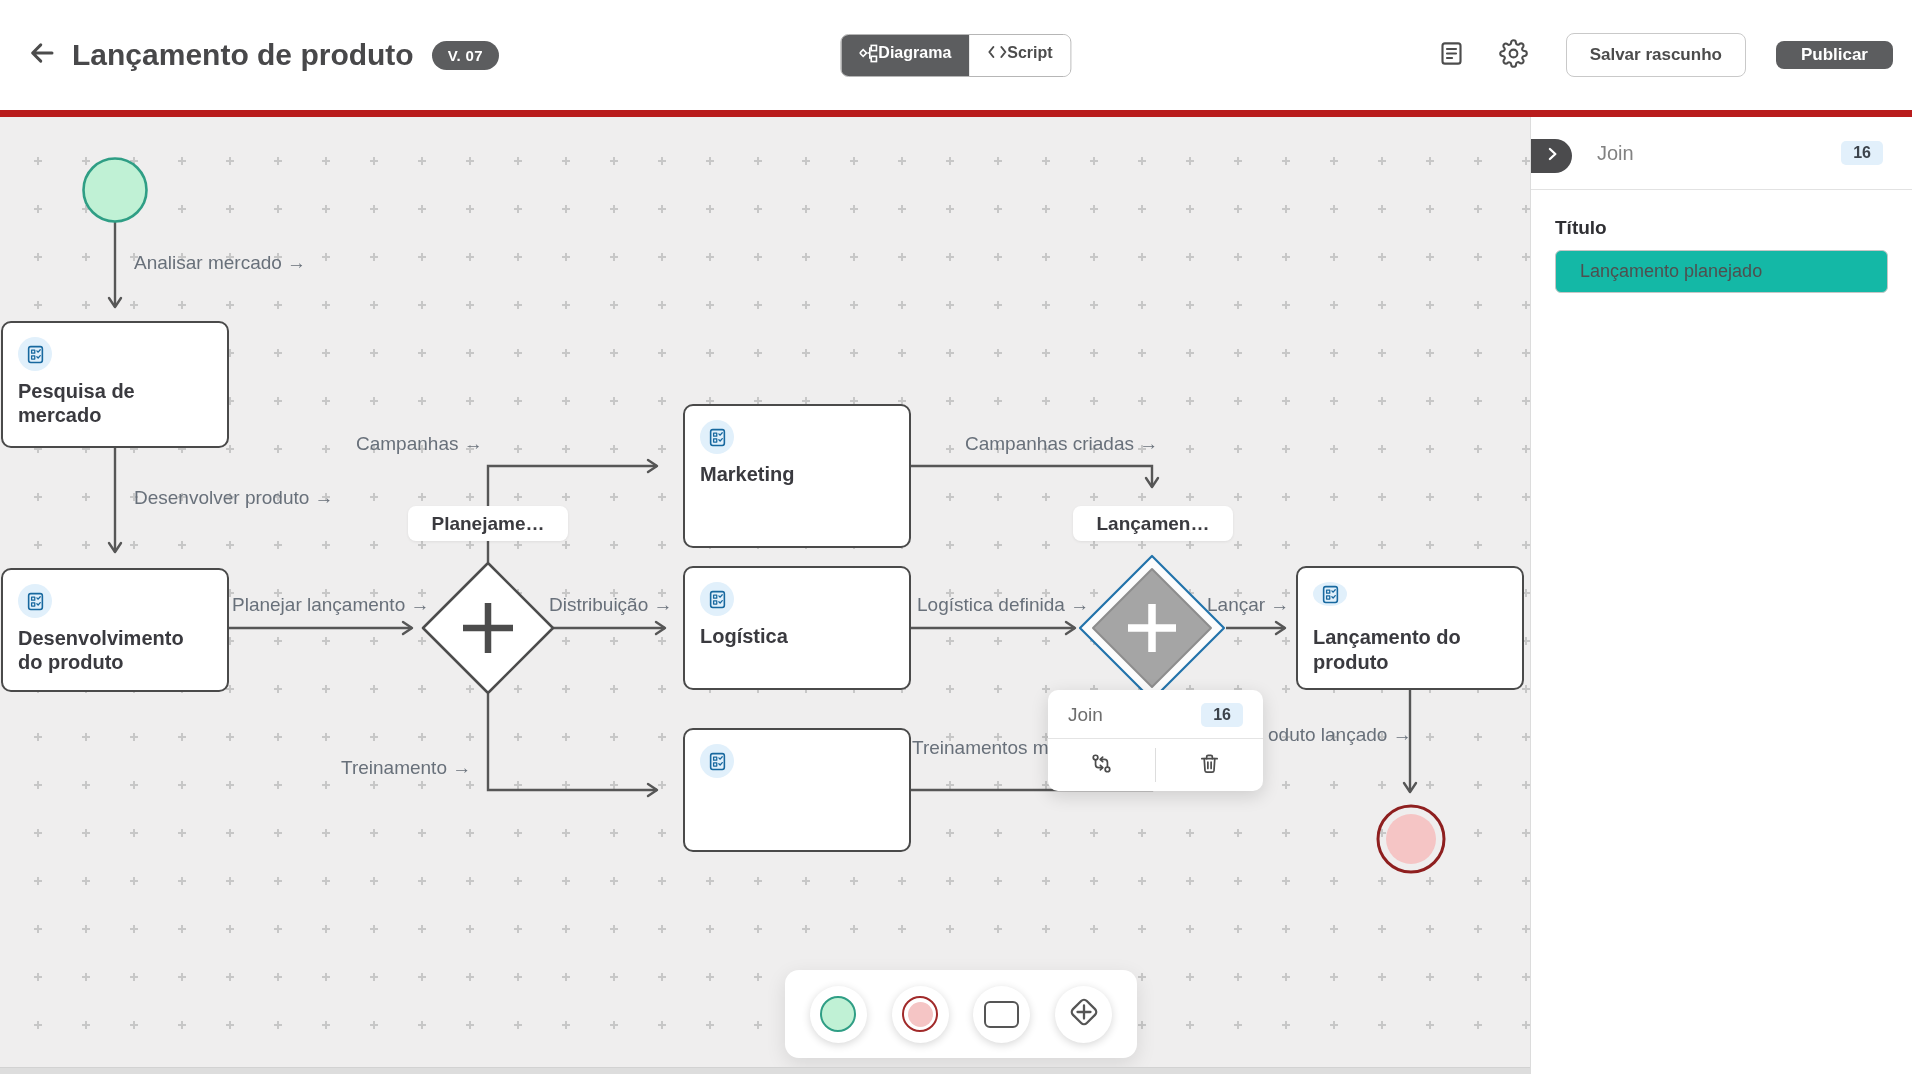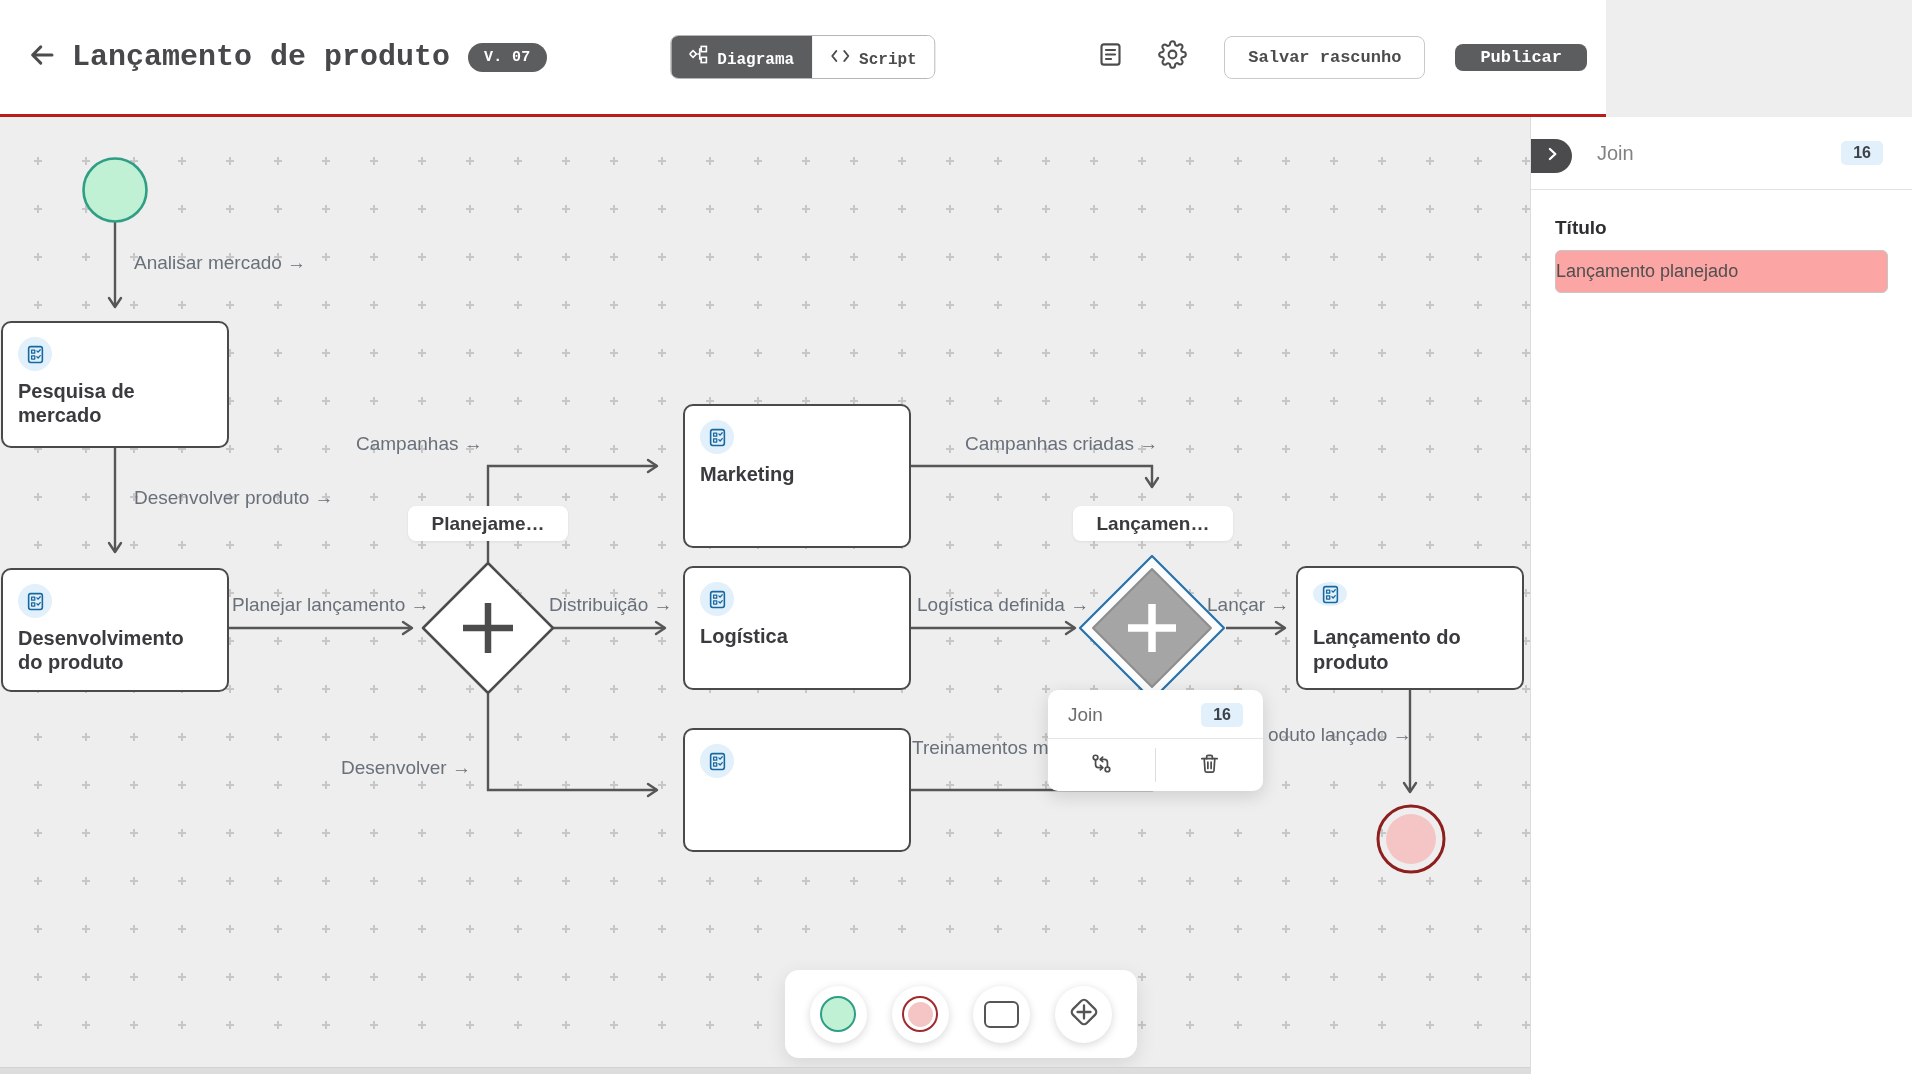--- a/index.html
+++ b/index.html
@@ -1,28 +1,28 @@
 <!DOCTYPE html>
 <html><head>
 <meta charset="utf-8">
 <style>
   * { margin:0; padding:0; box-sizing:border-box; }
   html,body { width:1912px; height:1074px; overflow:hidden; }
   body { font-family:"Liberation Sans", sans-serif; background:#efeeee; position:relative; }
 
   
-  .topbar { position:absolute; top:0; left:0; width:1606px; height:117px;
-    background:#fff; border-bottom:3px solid #b91c1c; display:flex; align-items:center; z-index:40;font-family:Liberation Mono, monospace; }
+  .topbar { position:absolute; top:0; left:0; width:1912px; height:117px;
+    background:#fff; border-bottom:7px solid #b91c1c; display:flex; align-items:center; z-index:40; }
   .back-btn { margin-left:24px; width:36px; height:36px; display:flex; align-items:center; justify-content:center; cursor:pointer; }
   .doc-title { font-size:30px; font-weight:bold; color:#48484a; margin-left:12px; white-space:nowrap; }
   .version-badge { margin-left:18px; background:#5c5d5f; color:#fff; font-weight:bold; font-size:15px;
     padding:6px 16px; border-radius:999px; letter-spacing:.3px; }
   .view-toggle { position:absolute; left:50%; transform:translateX(-50%); display:flex;
     border:1px solid #b6b6b6; border-radius:8px; overflow:hidden; background:#fff; }
-  .seg { display:flex; align-items:flex-end; gap:9px; padding:9px 18px; font-weight:bold; font-size:16px; cursor:pointer; }
+  .seg { display:flex; align-items:flex-start; gap:0; padding:9px 18px; font-weight:bold; font-size:16px; cursor:pointer; }
   .seg-active { background:#5c5d5f; color:#fff; }
   .seg-inactive { background:#fff; color:#4c4c4c; }
   .topbar-right { margin-left:auto; display:flex; align-items:center; margin-right:19px; }
   .icon-btn { width:40px; height:40px; display:flex; align-items:center; justify-content:center; cursor:pointer; }
   .icon-btn + .icon-btn { margin-left:22px; }
   .btn-outline { margin-left:32px; border:1.5px solid #c9c9c9; border-radius:8px; background:#fff;
     font-weight:bold; font-size:17px; color:#4c4c4c; padding:11px 23px; font-family:inherit; cursor:pointer; }
   .btn-dark { margin-left:30px; background:#5c5d5f; border:none; border-radius:8px; color:#fff;
     font-weight:bold; font-size:17px; padding:4px 25px; font-family:inherit; cursor:pointer; }
 
@@ -77,21 +77,21 @@
   .panel { position:absolute; top:117px; right:0; width:382px; height:957px; background:#fff;
     border-left:1px solid #dcdcdc; z-index:30; }
   .collapse-btn { position:absolute; left:0; top:22px; width:41px; height:34px; background:#4b4b4d;
     border-radius:0 17px 17px 0; display:flex; align-items:center; justify-content:center; cursor:pointer; }
   .panel-head { height:73px; border-bottom:1px solid #e2e2e2; display:flex; align-items:center;
     justify-content:space-between; padding:0 29px 0 66px; }
   .panel-join { font-size:20px; color:#828282; }
   .panel-body { padding:27px 24px; }
   .field-label { font-weight:bold; font-size:19px; color:#2f2f33; }
   .field-input { margin-top:11px; width:100%; height:43px; border:1px solid #c6c6c6; border-radius:6px;
-    padding:0 0; font-size:18px; color:#4f4f4f; font-family:inherit; background:#fca5a5; outline:none; }
+    padding:0 24px; font-size:18px; color:#4f4f4f; font-family:inherit; background:#14b8a6; outline:none; }
 </style>
 </head>
 <body>
 
 <div class="topbar">
   <div class="back-btn">
     <span>
       <svg width="30" height="30" viewBox="0 0 24 24" fill="none" stroke="#4c4c4c" stroke-width="2.4" stroke-linecap="round" stroke-linejoin="round">
           <path d="M20,12 H5 M11,5.5 L4.5,12 L11,18.5"></path>
         </svg>
@@ -263,21 +263,21 @@
   </div>
 
   <div class="pill" style="left:408px; top:389px;">Planejame…</div>
   <div class="pill" style="left:1073px; top:389px;">Lançamen…</div>
 
   <div class="elabel" style="left:134px; top:146px;">Analisar mercado →</div>
   <div class="elabel" style="left:134px; top:381px;">Desenvolver produto →</div>
   <div class="elabel" style="left:232px; top:488px;">Planejar lançamento →</div>
   <div class="elabel" style="left:356px; top:327px;">Campanhas →</div>
   <div class="elabel" style="left:549px; top:488px;">Distribuição →</div>
-  <div class="elabel" style="left:341px; top:651px;">Desenvolver →</div>
+  <div class="elabel" style="left:341px; top:651px;">Treinamento →</div>
   <div class="elabel" style="left:965px; top:327px;">Campanhas criadas →</div>
   <div class="elabel" style="left:917px; top:488px;">Logística definida →</div>
   <div class="elabel" style="left:1207px; top:488px;">Lançar →</div>
   <div class="elabel" style="left:912px; top:631px;">Treinamentos mi</div>
   <div class="elabel" style="left:1268px; top:618px;">oduto lançado →</div>
 
   <div class="popup">
     <div class="popup-head">
       <span class="popup-title">Join</span>
       <span class="badge-blue">16</span>

